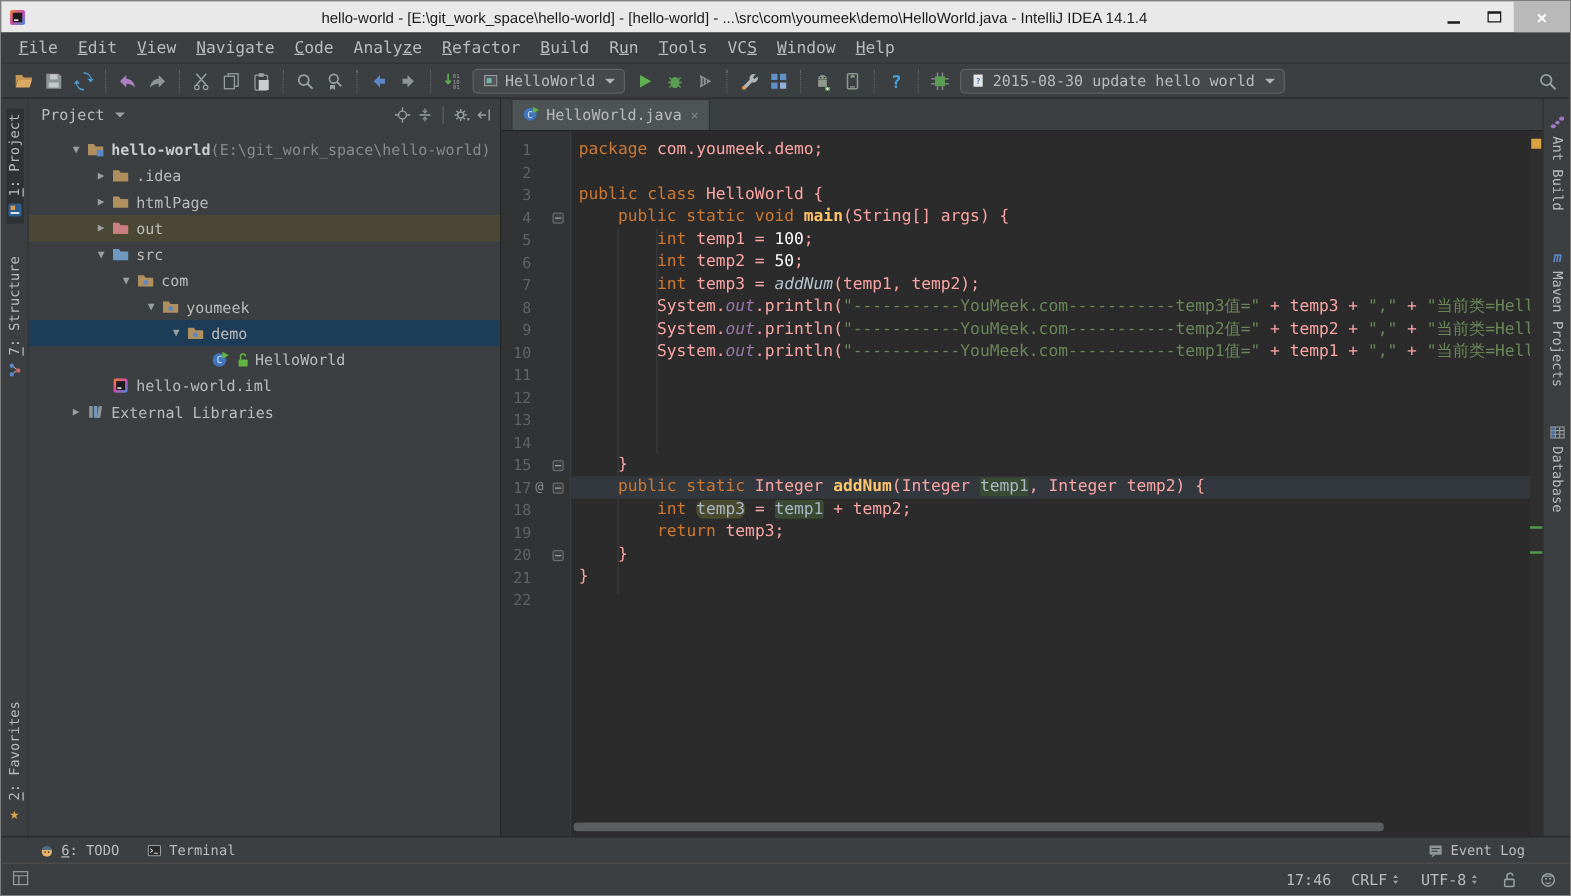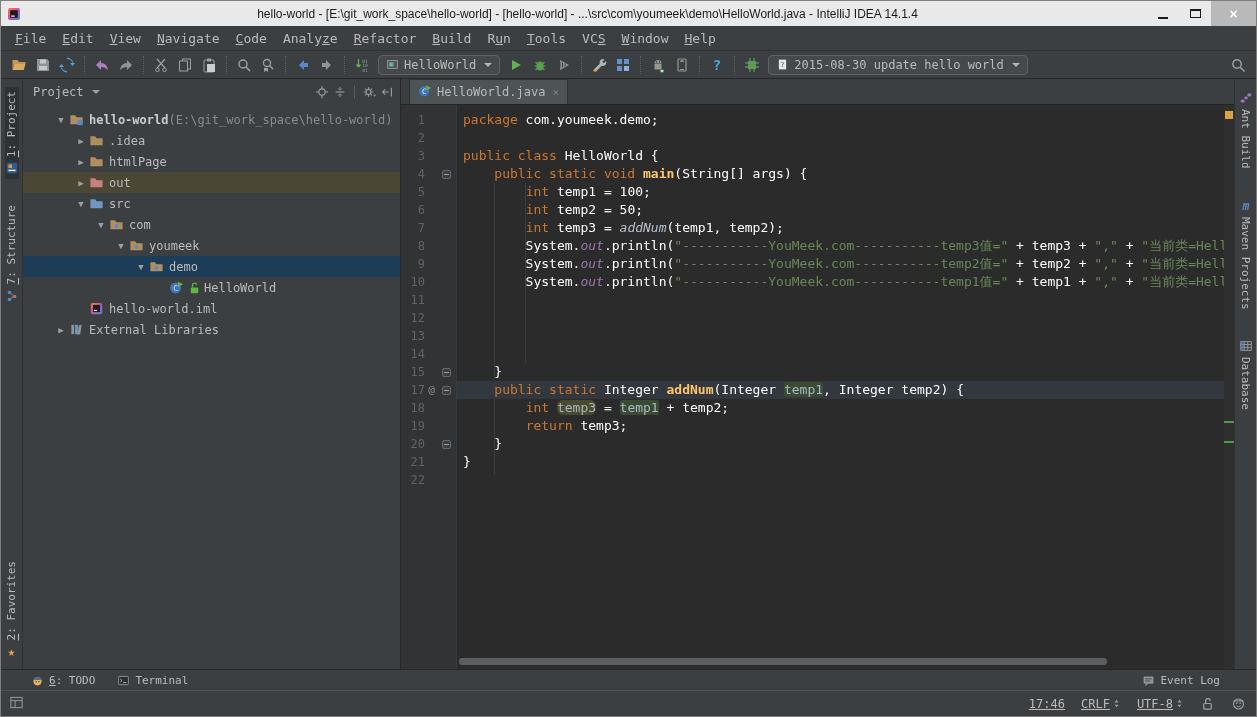--- a/index.html
+++ b/index.html
@@ -95,21 +95,21 @@
   .cl { height:18px; display:flex; font-size:13px; line-height:18px; white-space:pre; }
   .cl .gut { width:56px; flex:0 0 auto; display:flex; align-items:center; }
   .cl .gnum { width:24px; text-align:right; color:#606366; font-size:12px; }
   .cl .gat { width:13px; text-align:center; color:#8a8f91; font-size:11px; }
   .cl .gfold { width:16px; display:flex; justify-content:center; }
   .foldbox { width:9px; height:9px; border:1px solid #66696b; border-radius:2px; position:relative; background:#3c3f41; }
   .foldbox::after { content:""; position:absolute; left:1px; right:1px; top:3px; border-top:1px solid #9aa0a2; }
   .cl .ct { flex:1; padding-left:6px; color:#a9b7c6; overflow:hidden; }
   .cl.cur .ct { background:#32383d; }
   .tok-k { color:#cc7832; }
-  .tok-p { color:#ffffff; }
+  .tok-p { color:#fca5a5; }
   .tok-num { color:#ffffff; }
   .tok-s { color:#6a8759; }
   .tok-m { color:#ffc66d; font-weight:bold; }
   .tok-c { color:#b6c2ce; font-style:italic; }
   .tok-f { color:#9876aa; font-style:italic; }
   .tok-hr { color:#a9b7c6; background:#3a4b34; border-radius:2px; }
   .tok-hw { color:#a9b7c6; background:#4a4a2f; border-radius:6px; }
 
   .error-stripe { position:absolute; right:0; top:0; bottom:0; width:10px; background:#2f2f2f; z-index:3; }
   .es-square { position:absolute; left:1px; top:6px; width:8px; height:8px; background:#d9a343; }
@@ -120,21 +120,21 @@
   
   .bottombar { height:21px; background:#3c3f41; border-top:1px solid #282828;
     display:flex; align-items:center; padding:0 14px 0 30px; color:#bbbbbb; font-size:11px; flex:0 0 auto; }
   .bb-item { display:flex; align-items:center; gap:5px; margin-right:22px; }
   .bb-item svg { width:13px; height:13px; }
   .bb-right { margin-left:auto; display:flex; align-items:center; gap:5px; }
   .bb-item u { text-decoration:underline; }
   .statusbar { height:26px; background:#3c3f41; border-top:1px solid #515151;
     display:flex; align-items:center; padding:0 10px 0 8px; color:#bbbbbb; font-size:12px; flex:0 0 auto; }
   .sb-right { margin-left:auto; display:flex; align-items:center; gap:16px; }
-  .sb-item { display:flex; align-items:center; gap:2px;text-decoration:underline; }
+  .sb-item { display:flex; align-items:center; gap:2px; }
   .sb-item svg.ud { width:9px; height:9px; }
   .sb-item svg { width:15px; height:15px; }
   .switcher svg { width:15px; height:15px; }
 </style>
 </head>
 <body>
 
 <div class="window">
 
   <div class="titlebar">

